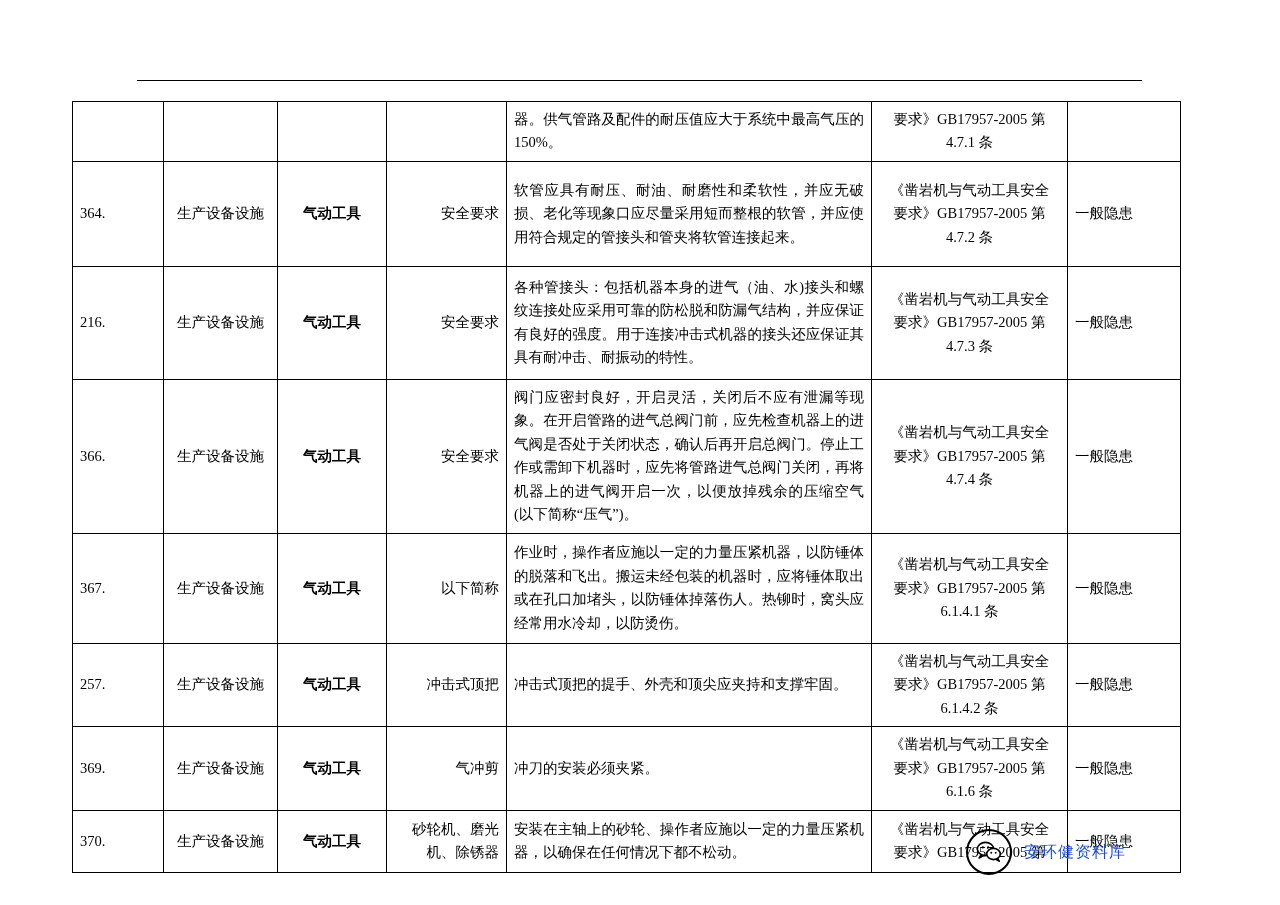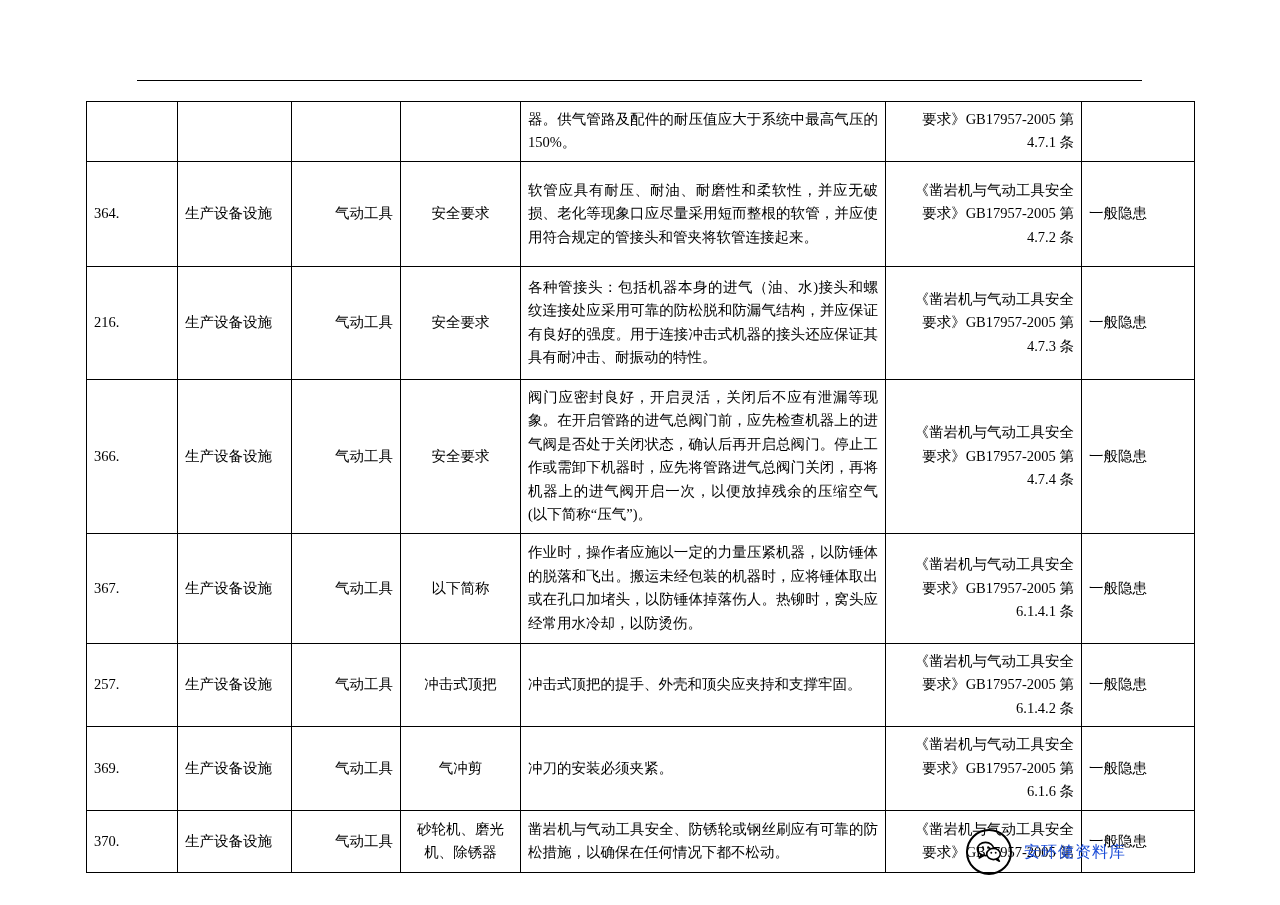--- a/index.html
+++ b/index.html
@@ -24,21 +24,21 @@
   .header-rule {
     position: absolute;
     left: 137px;
     top: 80px;
     width: 1005px;
     height: 0;
     border-top: 1px solid #000000;
   }
   .table-wrap {
     position: absolute;
-    left: 86px;
+    left: 72px;
     top: 101px;
     width: 1108px;
   }
   table.doc-table {
     border-collapse: collapse;
     width: 1108px;
     table-layout: fixed;
   }
   table.doc-table td {
     border: 1px solid #000000;
@@ -51,25 +51,25 @@
   
   col.c-num   { width: 91px; }
   col.c-cat   { width: 114px; }
   col.c-sub   { width: 109px; }
   col.c-item  { width: 120px; }
   col.c-desc  { width: 365px; }
   col.c-ref   { width: 196px; }
   col.c-level { width: 113px; }
 
   td.num   { text-align: left; }
-  td.cat   { text-align: left; padding-left: 10px; }
-  td.sub   { text-align: right; padding-left: 10px; }
-  td.item  { text-align: center; padding-left: 10px; }
+  td.cat   { text-align: center; padding-left: 10px; }
+  td.sub   { text-align: center; padding-left: 10px; font-weight: bold; }
+  td.item  { text-align: right; padding-left: 10px; }
   td.desc  { text-align: justify; text-justify: inter-ideograph; vertical-align: top; }
-  td.ref   { text-align: right; vertical-align: middle; }
+  td.ref   { text-align: center; vertical-align: middle; }
   td.level { text-align: left; }
 
   td.desc.mid { vertical-align: middle; margin-left: 34px; }
 
   .ref-line { display: block; }
 
   .footer-logo {
     position: absolute;
     left: 966px;
     top: 822px;
@@ -212,21 +212,21 @@
             <span class="ref-line">6.1.6 条</span>
           </td>
           <td class="level">一般隐患</td>
         </tr>
 
         <tr style="height:62px;">
           <td class="num">370.</td>
           <td class="cat">生产设备设施</td>
           <td class="sub">气动工具</td>
           <td class="item">砂轮机、磨光机、除锈器</td>
-          <td class="desc mid">凿岩机与气动工具安全、防锈轮或钢丝刷应有可靠的防松措施，以确保在任何情况下都不松动。</td>
+          <td class="desc mid">安装在主轴上的砂轮、操作者应施以一定的力量压紧机器，以确保在任何情况下都不松动。</td>
           <td class="ref">
             <span class="ref-line">《凿岩机与气动工具安全</span>
             <span class="ref-line">要求》GB17957-2005 第</span>
           </td>
           <td class="level">一般隐患</td>
         </tr>
       </tbody>
     </table>
   </div>
 

